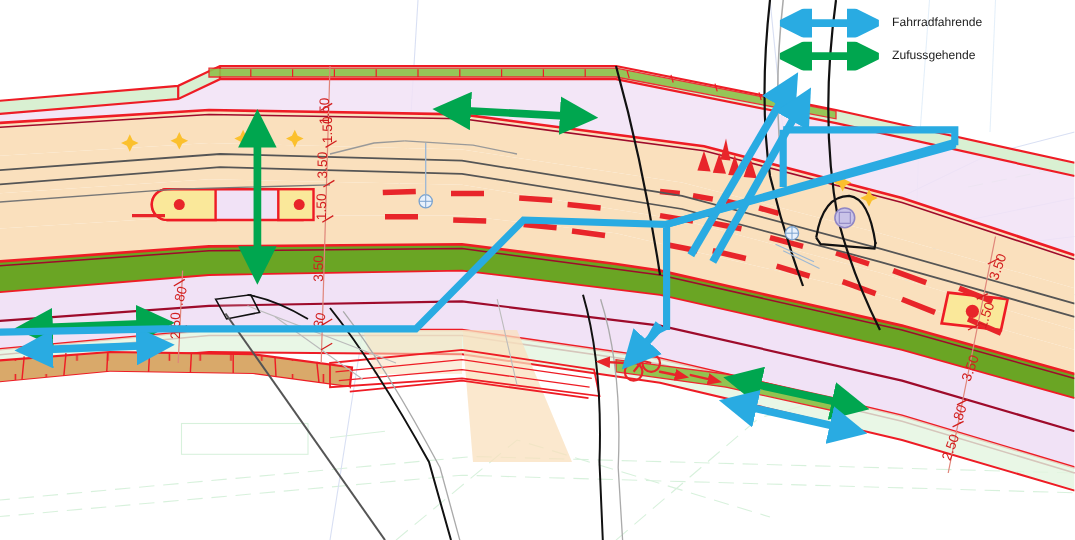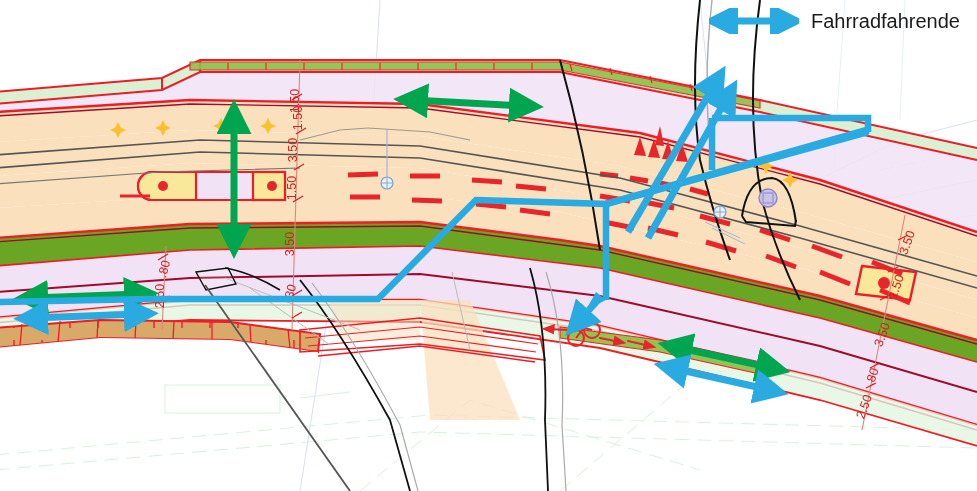--- a/index.html
+++ b/index.html
@@ -2,21 +2,21 @@
 <html><head>
 <meta charset="utf-8">
 <style>
   html,body{margin:0;padding:0;background:#ffffff;}
   body{width:977px;height:491px;font-family:"Liberation Sans",sans-serif;}
   #root{position:relative;width:977px;height:491px;overflow:hidden;background:#fff;}
   #plan{position:absolute;left:0;top:0;width:977px;height:491px;}
   .legend{position:absolute;right:8px;top:6px;width:260px;}
   .legend-row{display:flex;align-items:center;height:30px;}
   .legend-arrow{width:90px;height:26px;flex:0 0 90px;}
-  .legend-label{font-size:20px;color:#1b1b1b;margin-left:12px;white-space:nowrap;
+  .legend-label{font-size:11px;color:#1b1b1b;margin-left:12px;white-space:nowrap;
     font-family:"Liberation Sans",sans-serif;}
   .dimtxt{font-size:12.5px;fill:#d21f1f;font-family:"Liberation Sans",sans-serif;font-weight:400;}
 </style>
 </head>
 <body>
 
 <div id="root">
 
   <svg id="plan" viewBox="0 0 977 491">
     <defs>
@@ -355,15 +355,29 @@
             <path d="M0,0 L5,2.5 L0,5 Z" fill="#29abe2"></path>
           </marker>
           <marker id="lg-cy-s" markerWidth="5" markerHeight="5" refX="2.2" refY="2.5" orient="auto-start-reverse">
             <path d="M0,0 L5,2.5 L0,5 Z" fill="#29abe2"></path>
           </marker>
         </defs>
         <path d="M14,13 L76,13" stroke="#29abe2" stroke-width="7" marker-start="url(#lg-cy-s)" marker-end="url(#lg-cy-e)"></path>
       </svg>
       <span class="legend-label">Fahrradfahrende</span>
     </div>
+    <div class="legend-row">
+      <svg class="legend-arrow" viewBox="0 0 90 26">
+        <defs>
+          <marker id="lg-pd-e" markerWidth="5" markerHeight="5" refX="2.2" refY="2.5" orient="auto">
+            <path d="M0,0 L5,2.5 L0,5 Z" fill="#00a64f"></path>
+          </marker>
+          <marker id="lg-pd-s" markerWidth="5" markerHeight="5" refX="2.2" refY="2.5" orient="auto-start-reverse">
+            <path d="M0,0 L5,2.5 L0,5 Z" fill="#00a64f"></path>
+          </marker>
+        </defs>
+        <path d="M14,13 L76,13" stroke="#00a64f" stroke-width="7" marker-start="url(#lg-pd-s)" marker-end="url(#lg-pd-e)"></path>
+      </svg>
+      <span class="legend-label">Zufussgehende</span>
+    </div>
   </div>
 
 </div>
 
 </body></html>

